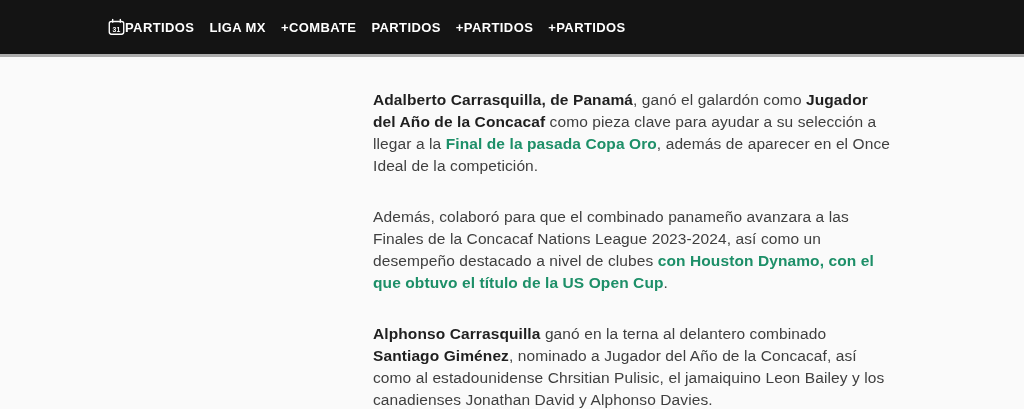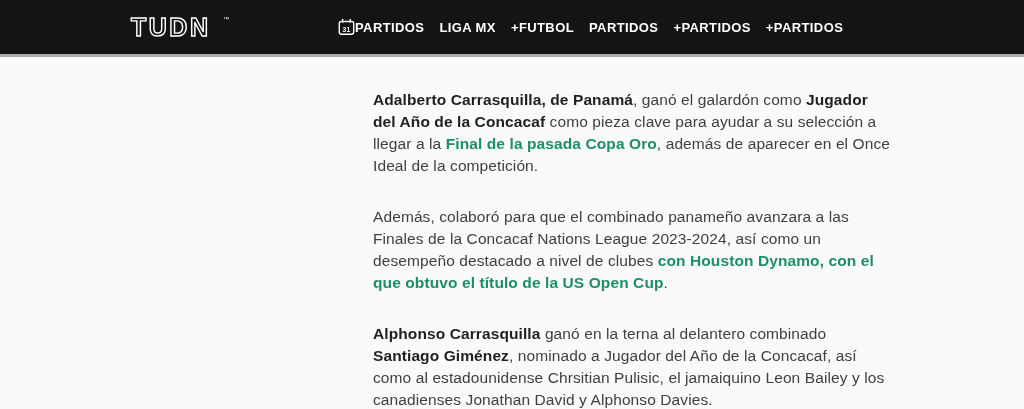--- a/index.html
+++ b/index.html
@@ -73,42 +73,36 @@
     color: var(--text, #3f3f3f);
   }
   .seg-normal { font-weight: 400; }
   .seg-bold   { font-weight: 700; color: var(--boldtext, #1f1f1f); }
   .seg-link   { font-weight: 700; color: var(--link, #1d8f68); cursor: pointer; }
 </style>
 </head>
 <body>
 
 <header class="nav">
-  <div class="logo-wrap">
-    <svg width="100" height="34" viewBox="0 0 100 34">
-      <text x="1" y="26" font-family="Liberation Sans, sans-serif" font-size="25" font-weight="800" letter-spacing="2.5" fill="none" stroke="#ffffff" stroke-width="1.4">TUDN</text>
-      <text x="93" y="11" font-family="Liberation Sans, sans-serif" font-size="6" fill="#ffffff">™</text>
-    </svg>
-  </div>
 
   <nav class="nav-menu">
       <div class="nav-item">
         <svg width="17" height="18" viewBox="0 0 20 20">
           <rect x="1.5" y="3.5" width="17" height="15" rx="2.5" fill="none" stroke="#fff" stroke-width="1.6"></rect>
           <line x1="5.5" y1="0.5" x2="5.5" y2="5" stroke="#fff" stroke-width="1.6"></line>
           <line x1="14.5" y1="0.5" x2="14.5" y2="5" stroke="#fff" stroke-width="1.6"></line>
           <text x="10" y="15.5" text-anchor="middle" font-family="Liberation Sans, sans-serif" font-size="8" font-weight="700" fill="#fff">31</text>
         </svg>
         <span>PARTIDOS</span>
       </div>
       <div class="nav-item">
         <span>LIGA MX</span>
       </div>
       <div class="nav-item">
-        <span>+FUTBOL</span>
+        <span>+COMBATE</span>
       </div>
       <div class="nav-item">
         <span>PARTIDOS</span>
       </div>
       <div class="nav-item">
         <span>+PARTIDOS</span>
       </div>
       <div class="nav-item">
         <span>+PARTIDOS</span>
       </div>

